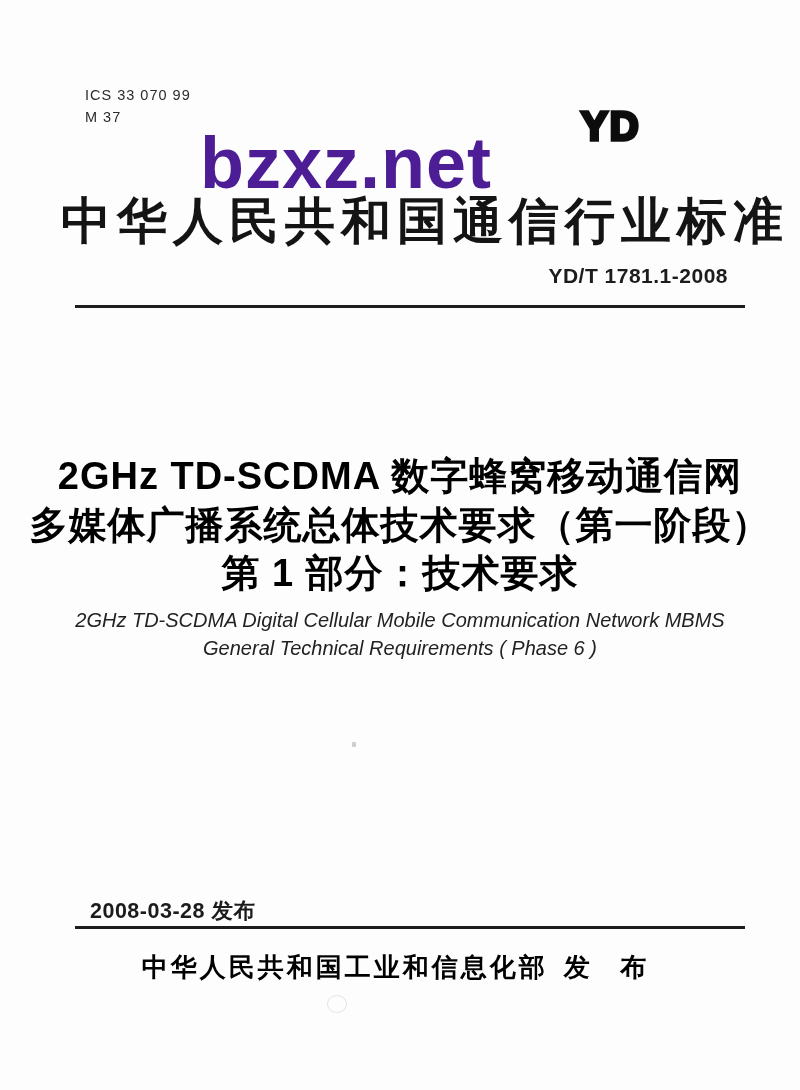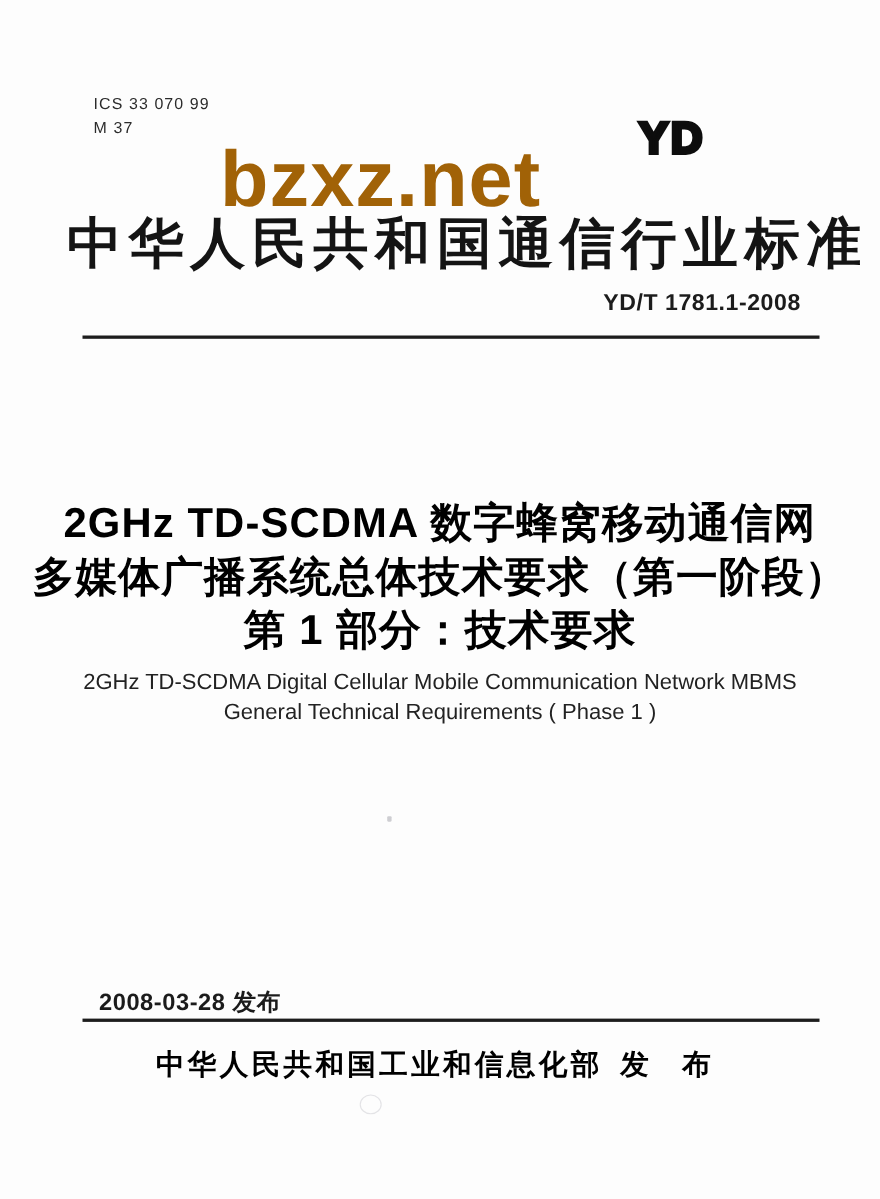--- a/index.html
+++ b/index.html
@@ -26,21 +26,21 @@
     letter-spacing: 1px;
     color: #2b2b2b;
   }
   .watermark {
     position: absolute;
     left: 200px;
     top: 122px;
     font-size: 72px;
     font-weight: bold;
     letter-spacing: 1px;
-    color: #a16207;
+    color: #4c1d95;
     z-index: 1;
     user-select: none;
   }
   .yd-logo {
     position: absolute;
     left: 581px;
     top: 104px;
     font-size: 40px;
     font-weight: bold;
     letter-spacing: 2px;
@@ -95,20 +95,21 @@
   .en-title {
     position: absolute;
     left: 0;
     top: 607px;
     width: 800px;
     text-align: center;
     font-size: 20px;
     font-weight: 400;
     line-height: 27.5px;
     color: #222222;
+    font-style: italic;
   }
   .speck {
     position: absolute;
     left: 352px;
     top: 742px;
     width: 4px;
     height: 5px;
     background: #b5b5bc;
     opacity: 0.65;
     border-radius: 1px;
@@ -175,21 +176,21 @@
   <div class="rule rule-top"></div>
 
   <div class="zh-title">
     <div>2GHz TD-SCDMA 数字蜂窝移动通信网</div>
     <div>多媒体广播系统总体技术要求（第一阶段）</div>
     <div>第 1 部分：技术要求</div>
   </div>
 
   <div class="en-title">
     <div>2GHz TD-SCDMA Digital Cellular Mobile Communication Network MBMS</div>
-    <div>General Technical Requirements ( Phase 1 )</div>
+    <div>General Technical Requirements ( Phase 6 )</div>
   </div>
 
   <div class="speck"></div>
 
   <div class="dates-row">
     <span>2008-03-28 发布</span>
   </div>
 
   <div class="rule rule-bottom"></div>
 

